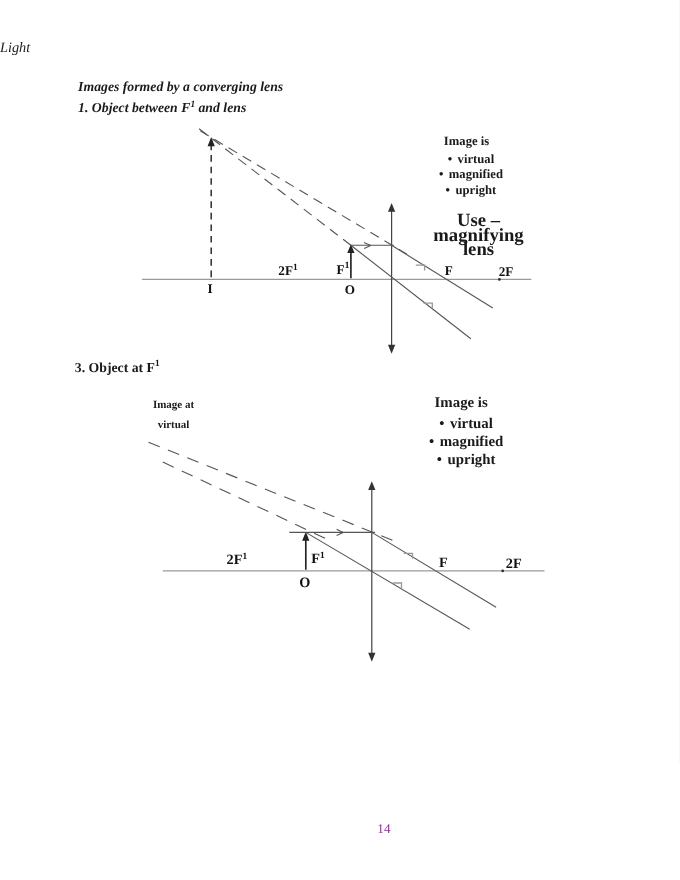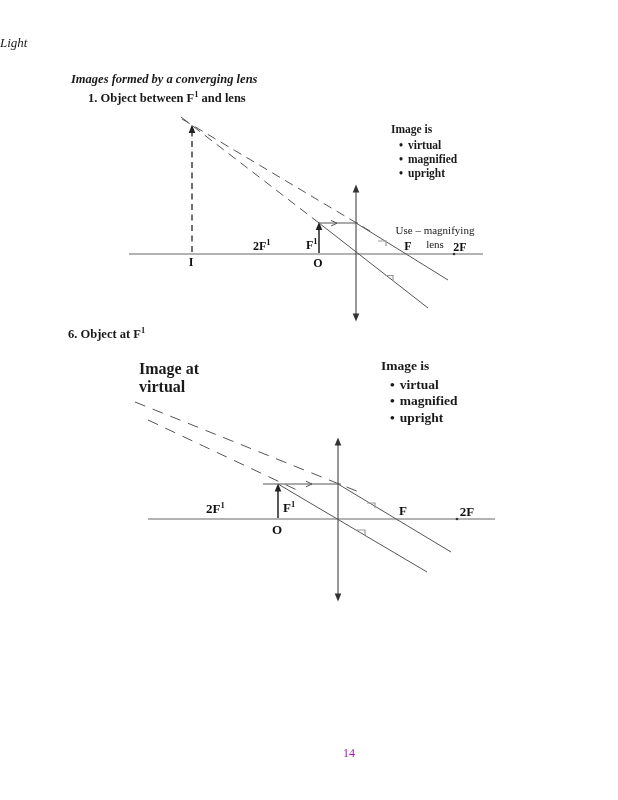--- a/index.html
+++ b/index.html
@@ -5,34 +5,34 @@
   html,body{margin:0;padding:0;background:#e8e8e8;}
   .page{
     position:relative;
     width:618px;height:800px;
     background:#ffffff;
     font-family:"Liberation Serif","DejaVu Serif",serif;
     color:#1a1a1a;
     overflow:hidden;
     margin:0 auto;
   }
-  .abs{position:absolute;}
+  .abs{position:absolute;text-align:center;}
   .running-title{top:35px;left:0;width:547px;text-align:left;font-style:italic;font-size:13px;}
   .section-title{top:72px;left:71px;font-weight:bold;font-style:italic;font-size:12.5px;}
   .case-heading{font-weight:bold;font-size:12.5px;}
-  .case1{top:91px;left:88px;}
+  .case1{top:91px;left:71px;font-style:italic;}
   .case2{top:327px;left:68px;}
   sup{font-size:8.5px;vertical-align:super;line-height:0;}
   .note1{top:122px;left:391px;font-weight:bold;font-size:11.5px;line-height:14px;}
   .note1 .bullets{margin-top:2px;padding-left:8px;}
   .note2{top:358px;left:381px;font-weight:bold;font-size:13.5px;line-height:16.5px;}
   .note2 .bullets{margin-top:2px;padding-left:9px;}
   .bullet-row .dot{margin-right:5px;}
-  .use-block{top:193px;left:389px;width:92px;text-align:center;font-weight:normal;font-size:11px;line-height:13.5px;margin-top:31px;}
-  .image-at-infinity{top:360px;left:139px;font-weight:bold;font-size:16px;line-height:17.5px;}
+  .use-block{top:193px;left:389px;width:92px;text-align:center;font-weight:bold;font-size:17px;line-height:13.5px;}
+  .image-at-infinity{top:360px;left:139px;font-weight:bold;font-size:10px;line-height:17.5px;}
   .page-number{top:746px;left:0;width:618px;text-align:center;font-size:12px;color:#a21caf;padding-left:40px;}
   svg{position:absolute;}
   svg text{font-family:"Liberation Serif","DejaVu Serif",serif;font-weight:bold;fill:#111;}
   .d1 text{font-size:12px;}
   .d2 text{font-size:13px;}
   .supT{font-size:8.5px;}
 </style>
 </head>
 <body>
 
@@ -92,21 +92,21 @@
       <div class="bullet-row"><span class="dot">•</span><span>virtual</span></div>
       <div class="bullet-row"><span class="dot">•</span><span>magnified</span></div>
       <div class="bullet-row"><span class="dot">•</span><span>upright</span></div>
     </div>
   </div>
   <div class="abs use-block">
     <div>Use – magnifying</div>
     <div>lens</div>
   </div>
 
-  <div class="abs case-heading case2"><span>6. Object at F</span><sup>1</sup></div>
+  <div class="abs case-heading case2"><span>3. Object at F</span><sup>1</sup></div>
 
   <div class="abs image-at-infinity">
     <div>Image at</div>
     <div>virtual</div>
   </div>
 
   <div class="abs note2">
     <div>Image is</div>
     <div class="bullets">
       <div class="bullet-row"><span class="dot">•</span><span>virtual</span></div>

